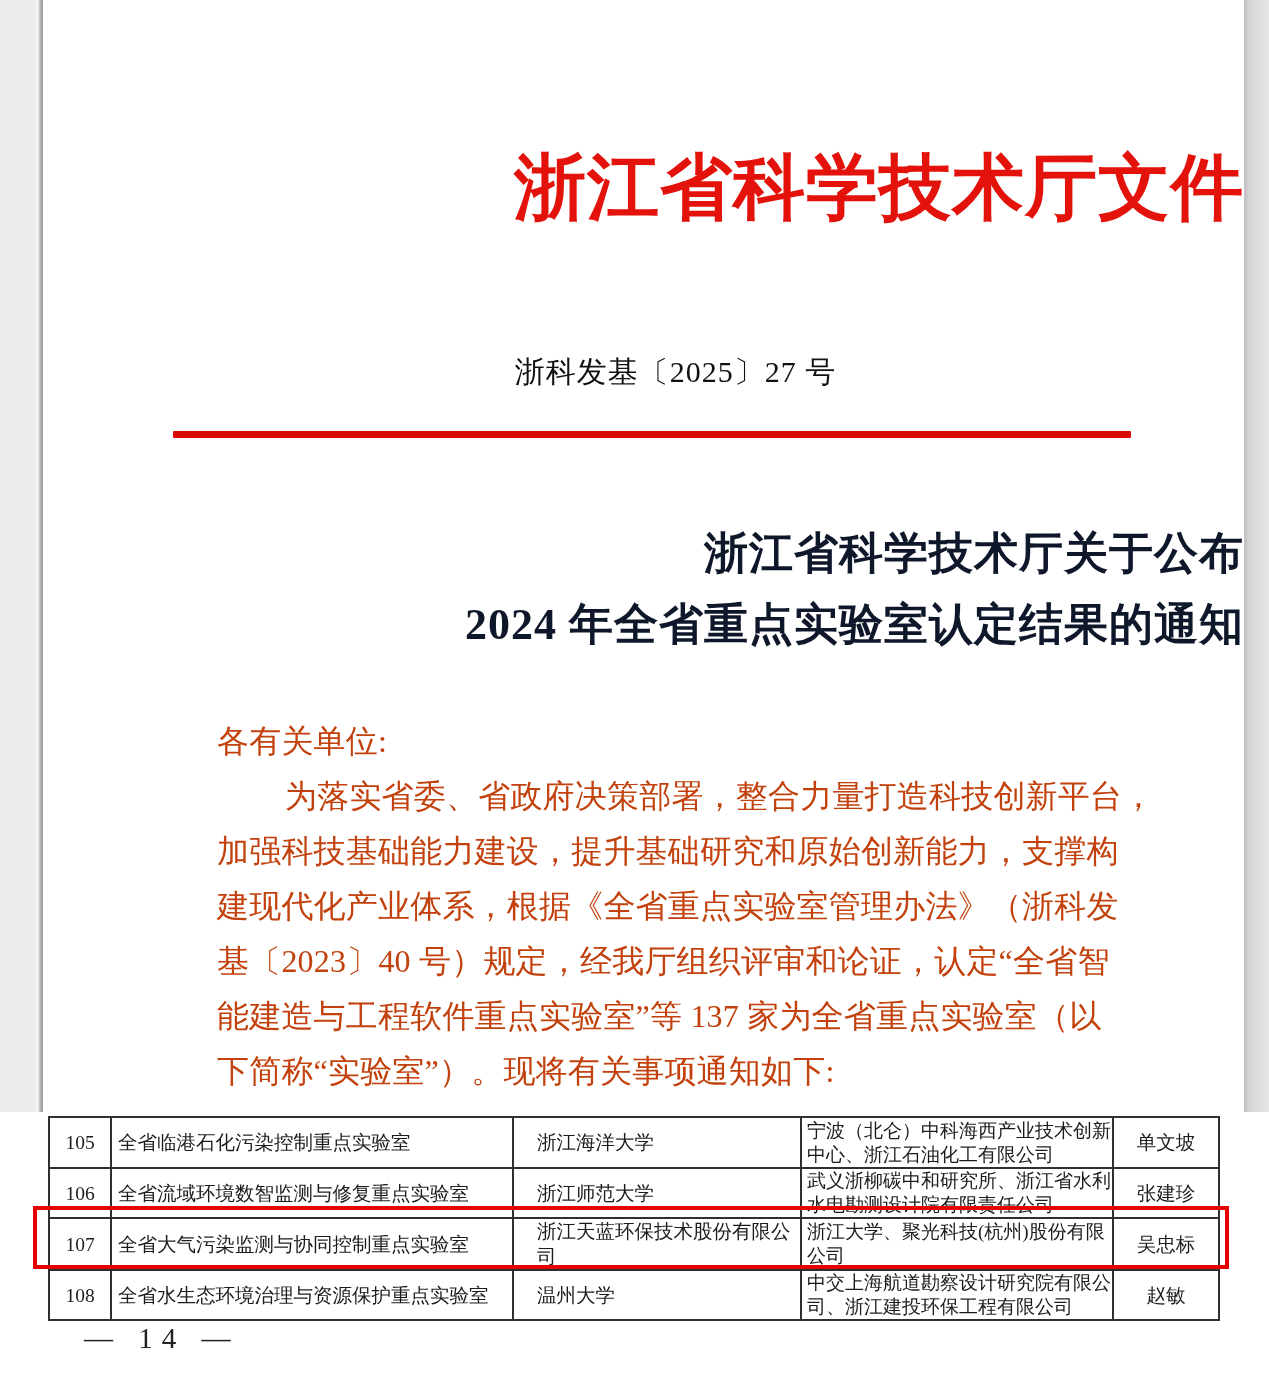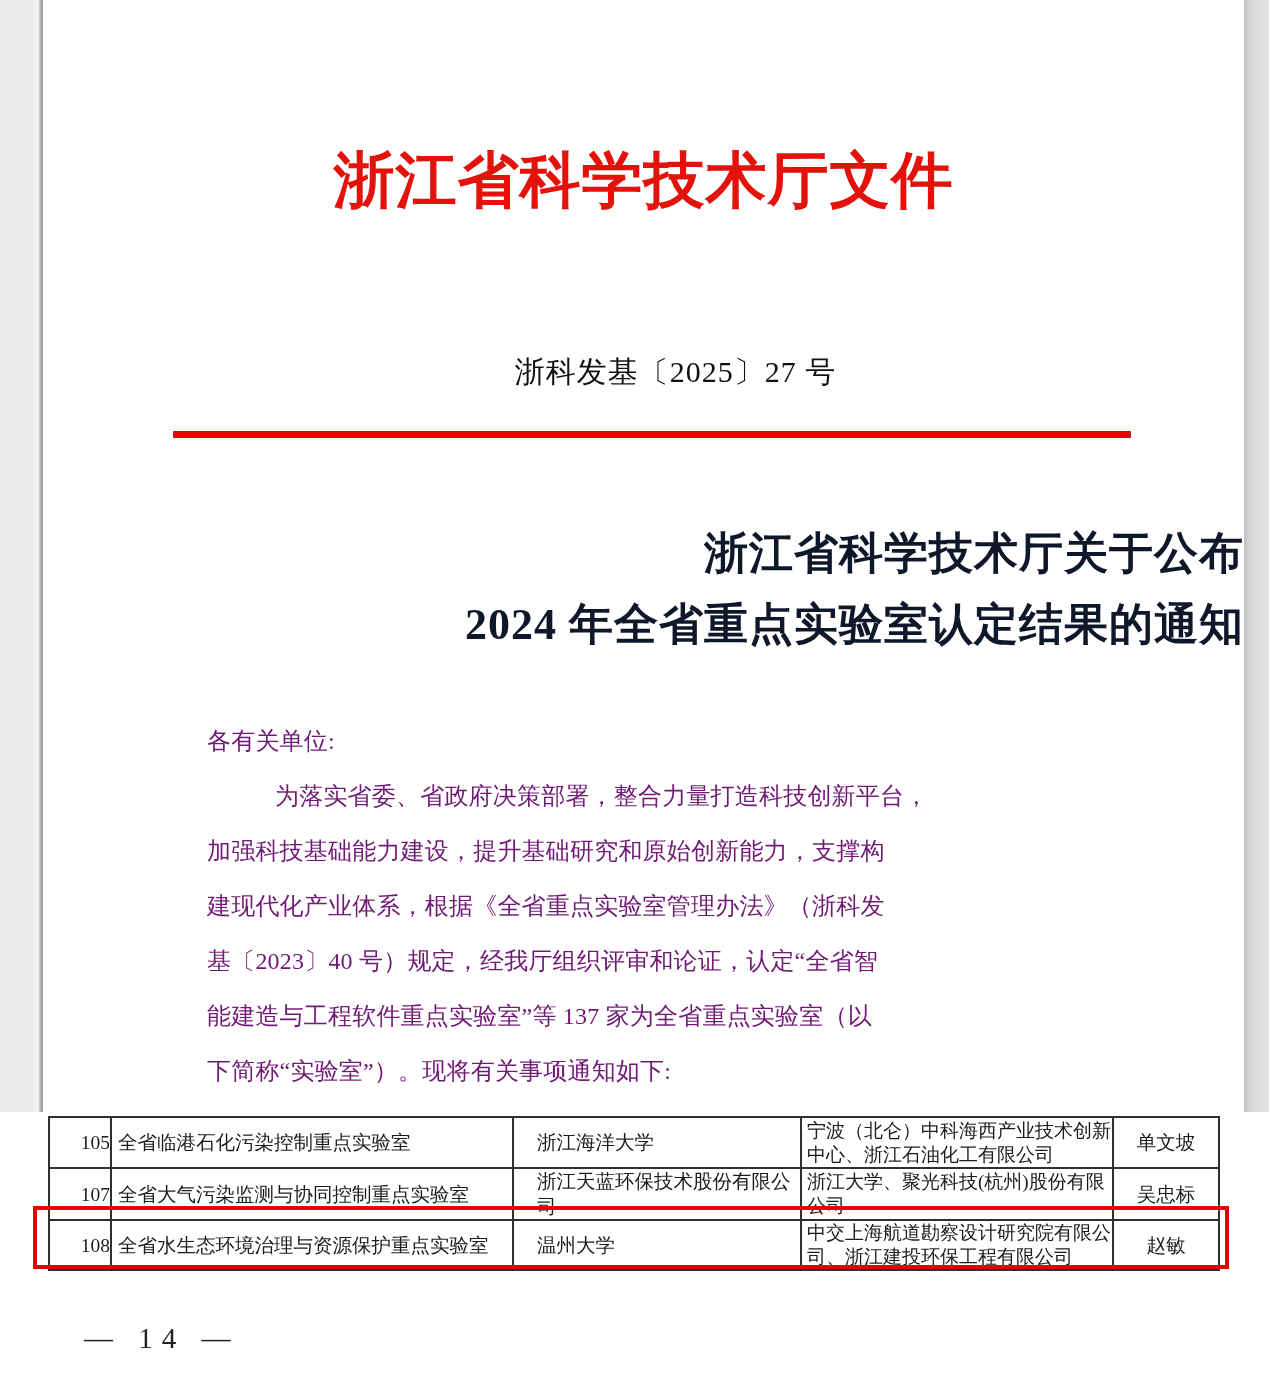--- a/index.html
+++ b/index.html
@@ -19,22 +19,22 @@
     background: linear-gradient(to right, #ebebeb 0%, #ededed 80%, #f7f7f7 88%, #ababab 95%, #9f9f9f 100%);
   }
   .margin-strip-right {
     position: absolute; right: 0; top: 0; width: 25px; height: 1112px;
     background: linear-gradient(to right, #bfbfbf 0%, #d2d2d2 18%, #dcdcdc 45%, #e6e6e6 100%);
   }
   .doc-page { position: absolute; left: 43px; top: 0; width: 1201px; height: 1112px; background: #ffffff; }
 
   .agency-header {
     position: absolute; left: 0; top: 140px; width: 100%;
-    text-align: center;
-    font-size: 61px; font-weight: bold;
+    text-align: right;
+    font-size: 72px; font-weight: bold;
     letter-spacing: 1px;
     white-space: nowrap;
   }
   .doc-number {
     position: absolute; left: 0; top: 352px; width: 100%;
     text-align: center;
     font-size: 30px; color: #111;
     letter-spacing: 1px;
     margin-left: 32px;
   }
@@ -43,22 +43,22 @@
     border-radius: 1px;
   }
   .notice-title {
     position: absolute; left: 0; top: 518px; width: 100%;
     text-align: right;
     font-size: 44px; font-weight: bold; color: #0f172a;
     line-height: 71px;
     letter-spacing: 1px;
   }
   .body-block {
-    position: absolute; left: 164px; top: 714px; width: 932px;
-    font-size: 24px; color: #701a75;
+    position: absolute; left: 174px; top: 714px; width: 932px;
+    font-size: 32px; color: #c2410c;
     line-height: 55px;
     letter-spacing: 0.2px;
     white-space: nowrap;
   }
   .body-line { height: 55px; }
   .body-line.indent { padding-left: 68px; }
 
   
   .table-section { position: absolute; left: 0; top: 1112px; width: 1269px; height: 274px; background: #ffffff; }
 
@@ -72,21 +72,21 @@
   .result-table td {
     border: 2px solid #2f2f2f;
     vertical-align: middle;
     line-height: 25px;
     overflow: hidden;
   }
   .result-table tr.r105 { height: 51px; }
   .result-table tr.r106 { height: 47px; }
   .result-table tr.r107 { height: 50px; }
   .result-table tr.r108 { height: 48px; }
-  td.c-no   { text-align: right; }
+  td.c-no   { text-align: center; }
   td.c-lab  { padding-left: 6px; }
   td.c-org  { padding-left: 23px; }
   td.c-part { padding-left: 5px; padding-right: 1px; font-size: 19px; line-height: 24px; }
   td.c-dir  { text-align: center; }
 
   .highlight-box {
     position: absolute; left: 33px; top: 94px;
     width: 1196px; height: 63px;
     border: 4px solid #e80000;
     pointer-events: none;
@@ -135,20 +135,27 @@
         <col style="width:106px">
     </colgroup>
     <tbody>
         <tr class="r105">
       <td class="c-no">105</td>
       <td class="c-lab">全省临港石化污染控制重点实验室</td>
       <td class="c-org">浙江海洋大学</td>
       <td class="c-part">宁波（北仑）中科海西产业技术创新中心、浙江石油化工有限公司</td>
       <td class="c-dir">单文坡</td>
     </tr>
+    <tr class="r106">
+      <td class="c-no">106</td>
+      <td class="c-lab">全省流域环境数智监测与修复重点实验室</td>
+      <td class="c-org">浙江师范大学</td>
+      <td class="c-part">武义浙柳碳中和研究所、浙江省水利水电勘测设计院有限责任公司</td>
+      <td class="c-dir">张建珍</td>
+    </tr>
     <tr class="r107">
       <td class="c-no">107</td>
       <td class="c-lab">全省大气污染监测与协同控制重点实验室</td>
       <td class="c-org">浙江天蓝环保技术股份有限公司</td>
       <td class="c-part">浙江大学、聚光科技(杭州)股份有限公司</td>
       <td class="c-dir">吴忠标</td>
     </tr>
     <tr class="r108">
       <td class="c-no">108</td>
       <td class="c-lab">全省水生态环境治理与资源保护重点实验室</td>

